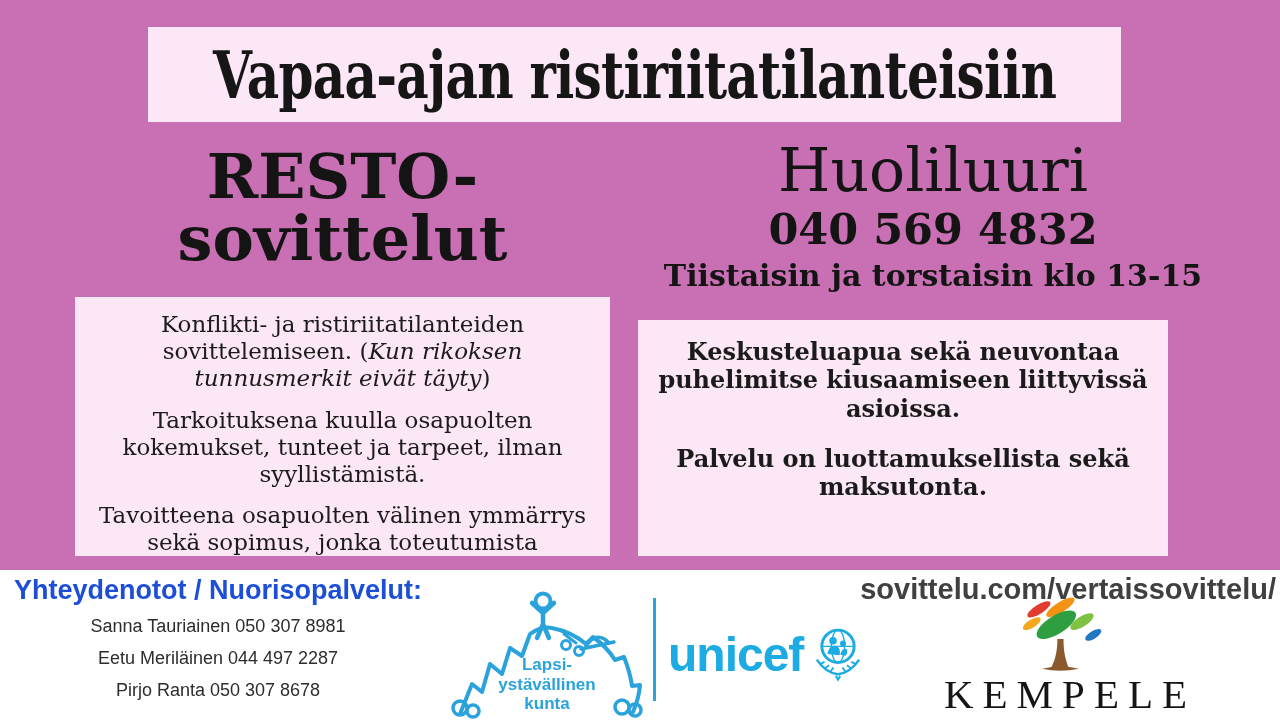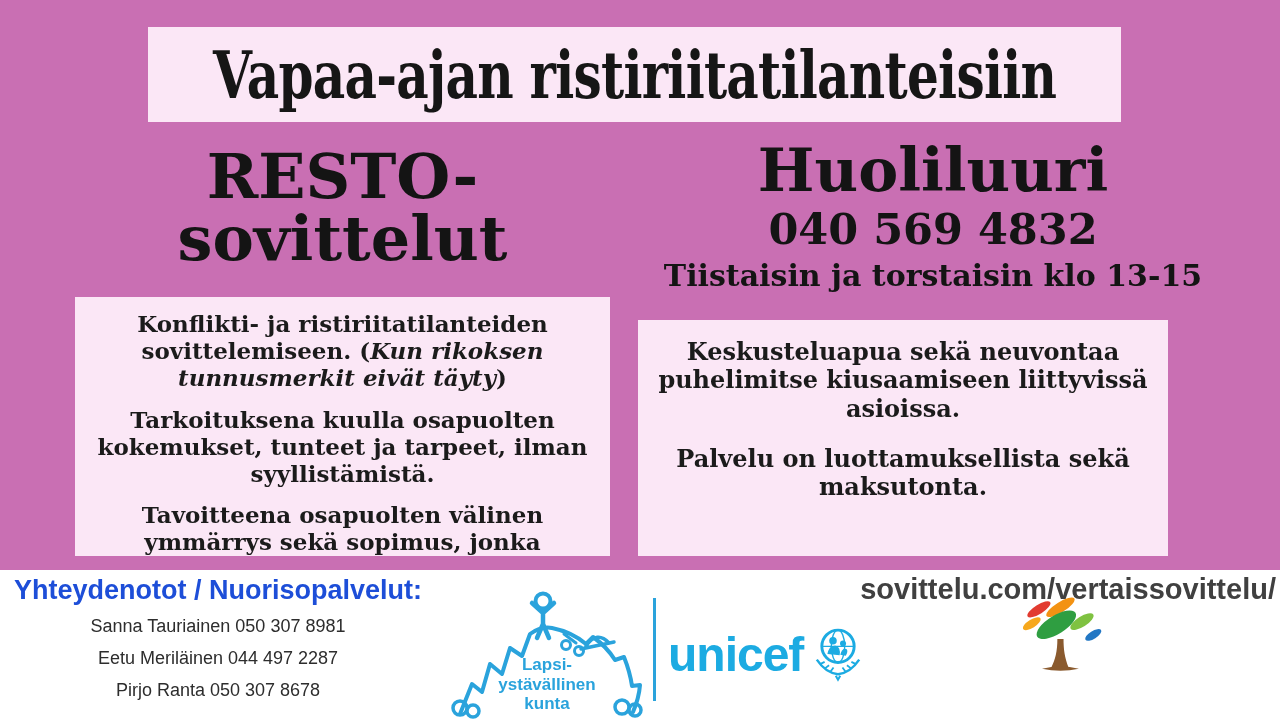--- a/index.html
+++ b/index.html
@@ -21,31 +21,31 @@
 
   
   .left-heading {
     position:absolute; left:75px; top:146px; width:535px;
     text-align:center; font-weight:bold; color:#141414;
     font-size:62px; line-height:1.0; letter-spacing:0px;
   }
   .left-box {
     position:absolute; left:75px; top:297px; width:535px; height:259px;
     background:#fbe7f6; text-align:center; color:#1b1b1b;
-    font-weight:bold; font-size:23px; line-height:1.17;
+    font-weight:normal; font-size:23px; line-height:1.17;
     padding:14px 16px; overflow:hidden;
   }
   .left-box p { margin-bottom:15px; }
   .left-box em { font-style:italic; }
 
   
   .right-col {
     position:absolute; left:638px; top:140px; width:590px; text-align:center; color:#141414;
   }
-  .right-heading { font-weight:bold; font-size:60px; line-height:1.0; }
+  .right-heading { font-weight:normal; font-size:60px; line-height:1.0; }
   .right-phone   { font-weight:bold; font-size:43px; line-height:1.1; margin-top:6px; }
   .right-hours   { font-weight:bold; font-size:30px; line-height:1.1; margin-top:6px; }
   .right-box {
     position:absolute; left:638px; top:320px; width:530px; height:236px;
     background:#fbe7f6; text-align:center; color:#1b1b1b;
     font-weight:bold; font-size:24px; line-height:1.18;
     padding:18px 20px; overflow:hidden;
   }
   .right-box p { margin-bottom:22px; }
 
@@ -172,15 +172,16 @@
     <svg class="kempele-tree" viewBox="0 0 100 80">
       <ellipse cx="27" cy="13" rx="13" ry="4.5" fill="#e23b30" transform="rotate(-32 27 13)"></ellipse>
       <ellipse cx="48" cy="11" rx="16" ry="5" fill="#f39213" transform="rotate(-32 48 11)"></ellipse>
       <ellipse cx="20" cy="27" rx="10" ry="4" fill="#f6a81c" transform="rotate(-32 20 27)"></ellipse>
       <ellipse cx="44" cy="28" rx="22" ry="9" fill="#2f9e41" transform="rotate(-32 44 28)"></ellipse>
       <ellipse cx="69" cy="25" rx="13" ry="5" fill="#7fc241" transform="rotate(-32 69 25)"></ellipse>
       <ellipse cx="80" cy="38" rx="9" ry="3.8" fill="#2277c4" transform="rotate(-32 80 38)"></ellipse>
       <path d="M45,42 C45,54 43,62 39,70 L56,70 C52,60 51,52 51,42 Z" fill="#8a5a2e"></path>
       <path d="M30,71 Q48,66 66,71 Q48,75 30,71 Z" fill="#8a5a2e"></path>
     </svg>
+    <div class="kempele-word">KEMPELE</div>
 
   </div>
 </div>
 
 </body></html>

